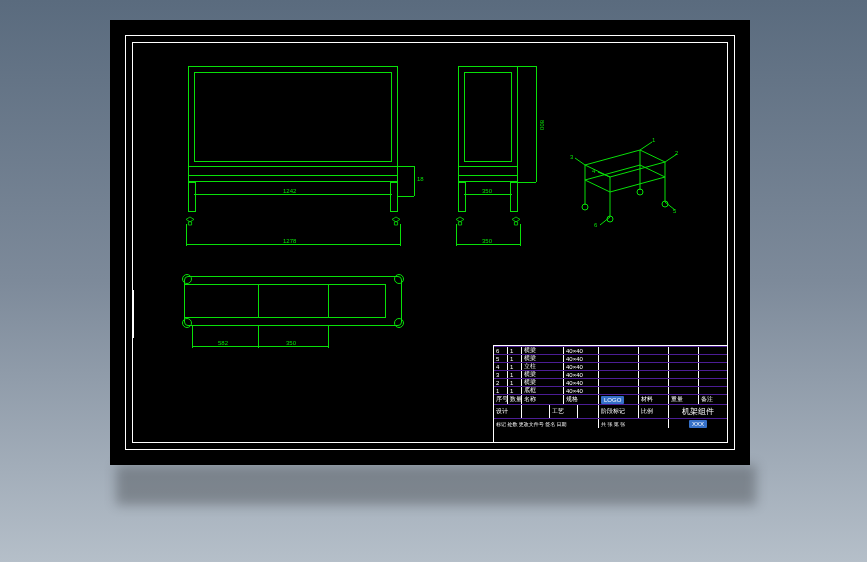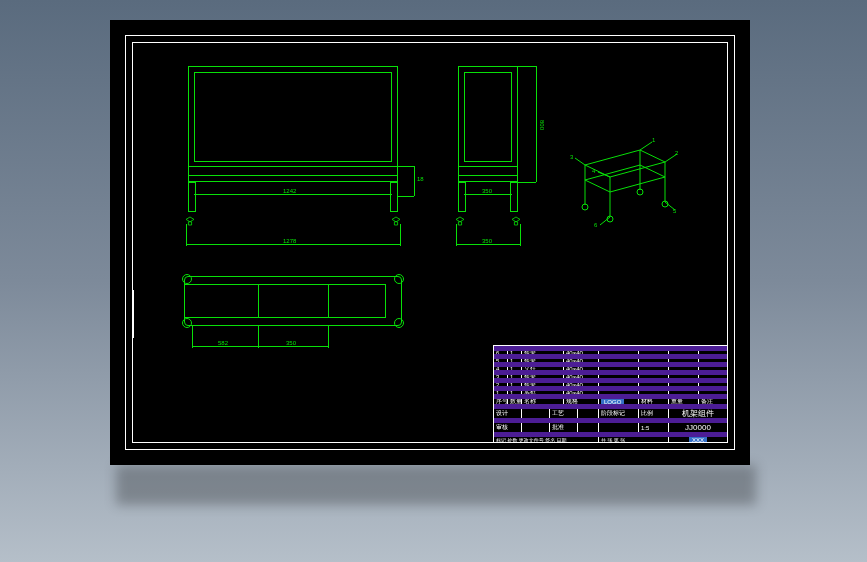--- a/index.html
+++ b/index.html
@@ -33,21 +33,21 @@
   
   .title-block {
     position: absolute;
     right: 22px;
     bottom: 22px;
     width: 235px;
     height: 98px;
     font-size: 6px;
     color: #fff;
   }
-  .tb-row { display: flex; border-top: 5px solid #4c1d95; height: 10px; }
+  .tb-row { display: flex; border-top: 1px solid #4c1d95; height: 10px; }
   .tb-cell {
     border-right: 1px solid #fff;
     padding: 0 2px;
     display: flex;
     align-items: center;
     overflow: hidden;
     white-space: nowrap;
   }
   .tb-section { border: 1px solid #fff; }
 
@@ -321,29 +321,20 @@
 
     <div class="tb-row" style="height:14px;">
       <div class="tb-cell" style="width:28px;">设计</div>
       <div class="tb-cell" style="width:28px;"></div>
       <div class="tb-cell" style="width:28px;">工艺</div>
       <div class="tb-cell" style="width:21px;"></div>
       <div class="tb-cell" style="width:40px;">阶段标记</div>
       <div class="tb-cell" style="width:30px;">比例</div>
       <div class="tb-cell" style="flex:1; border-right:none; font-size:8px; justify-content:center;">机架组件</div>
     </div>
-    <div class="tb-row" style="height:14px;">
-      <div class="tb-cell" style="width:28px;">审核</div>
-      <div class="tb-cell" style="width:28px;"></div>
-      <div class="tb-cell" style="width:28px;">批准</div>
-      <div class="tb-cell" style="width:21px;"></div>
-      <div class="tb-cell" style="width:40px;"></div>
-      <div class="tb-cell" style="width:30px;">1:5</div>
-      <div class="tb-cell" style="flex:1; border-right:none; font-size:8px; justify-content:center;">JJ0000</div>
-    </div>
     <div class="tb-row" style="height:10px;">
       <div class="tb-cell" style="width:105px; font-size:5px;">标记 处数 更改文件号 签名 日期</div>
       <div class="tb-cell" style="width:70px; font-size:5px;">共 张 第 张</div>
       <div class="tb-cell" style="flex:1; border-right:none; justify-content:center;">
         <span class="logo">XXX</span>
       </div>
     </div>
   </div>
 
 </div>

